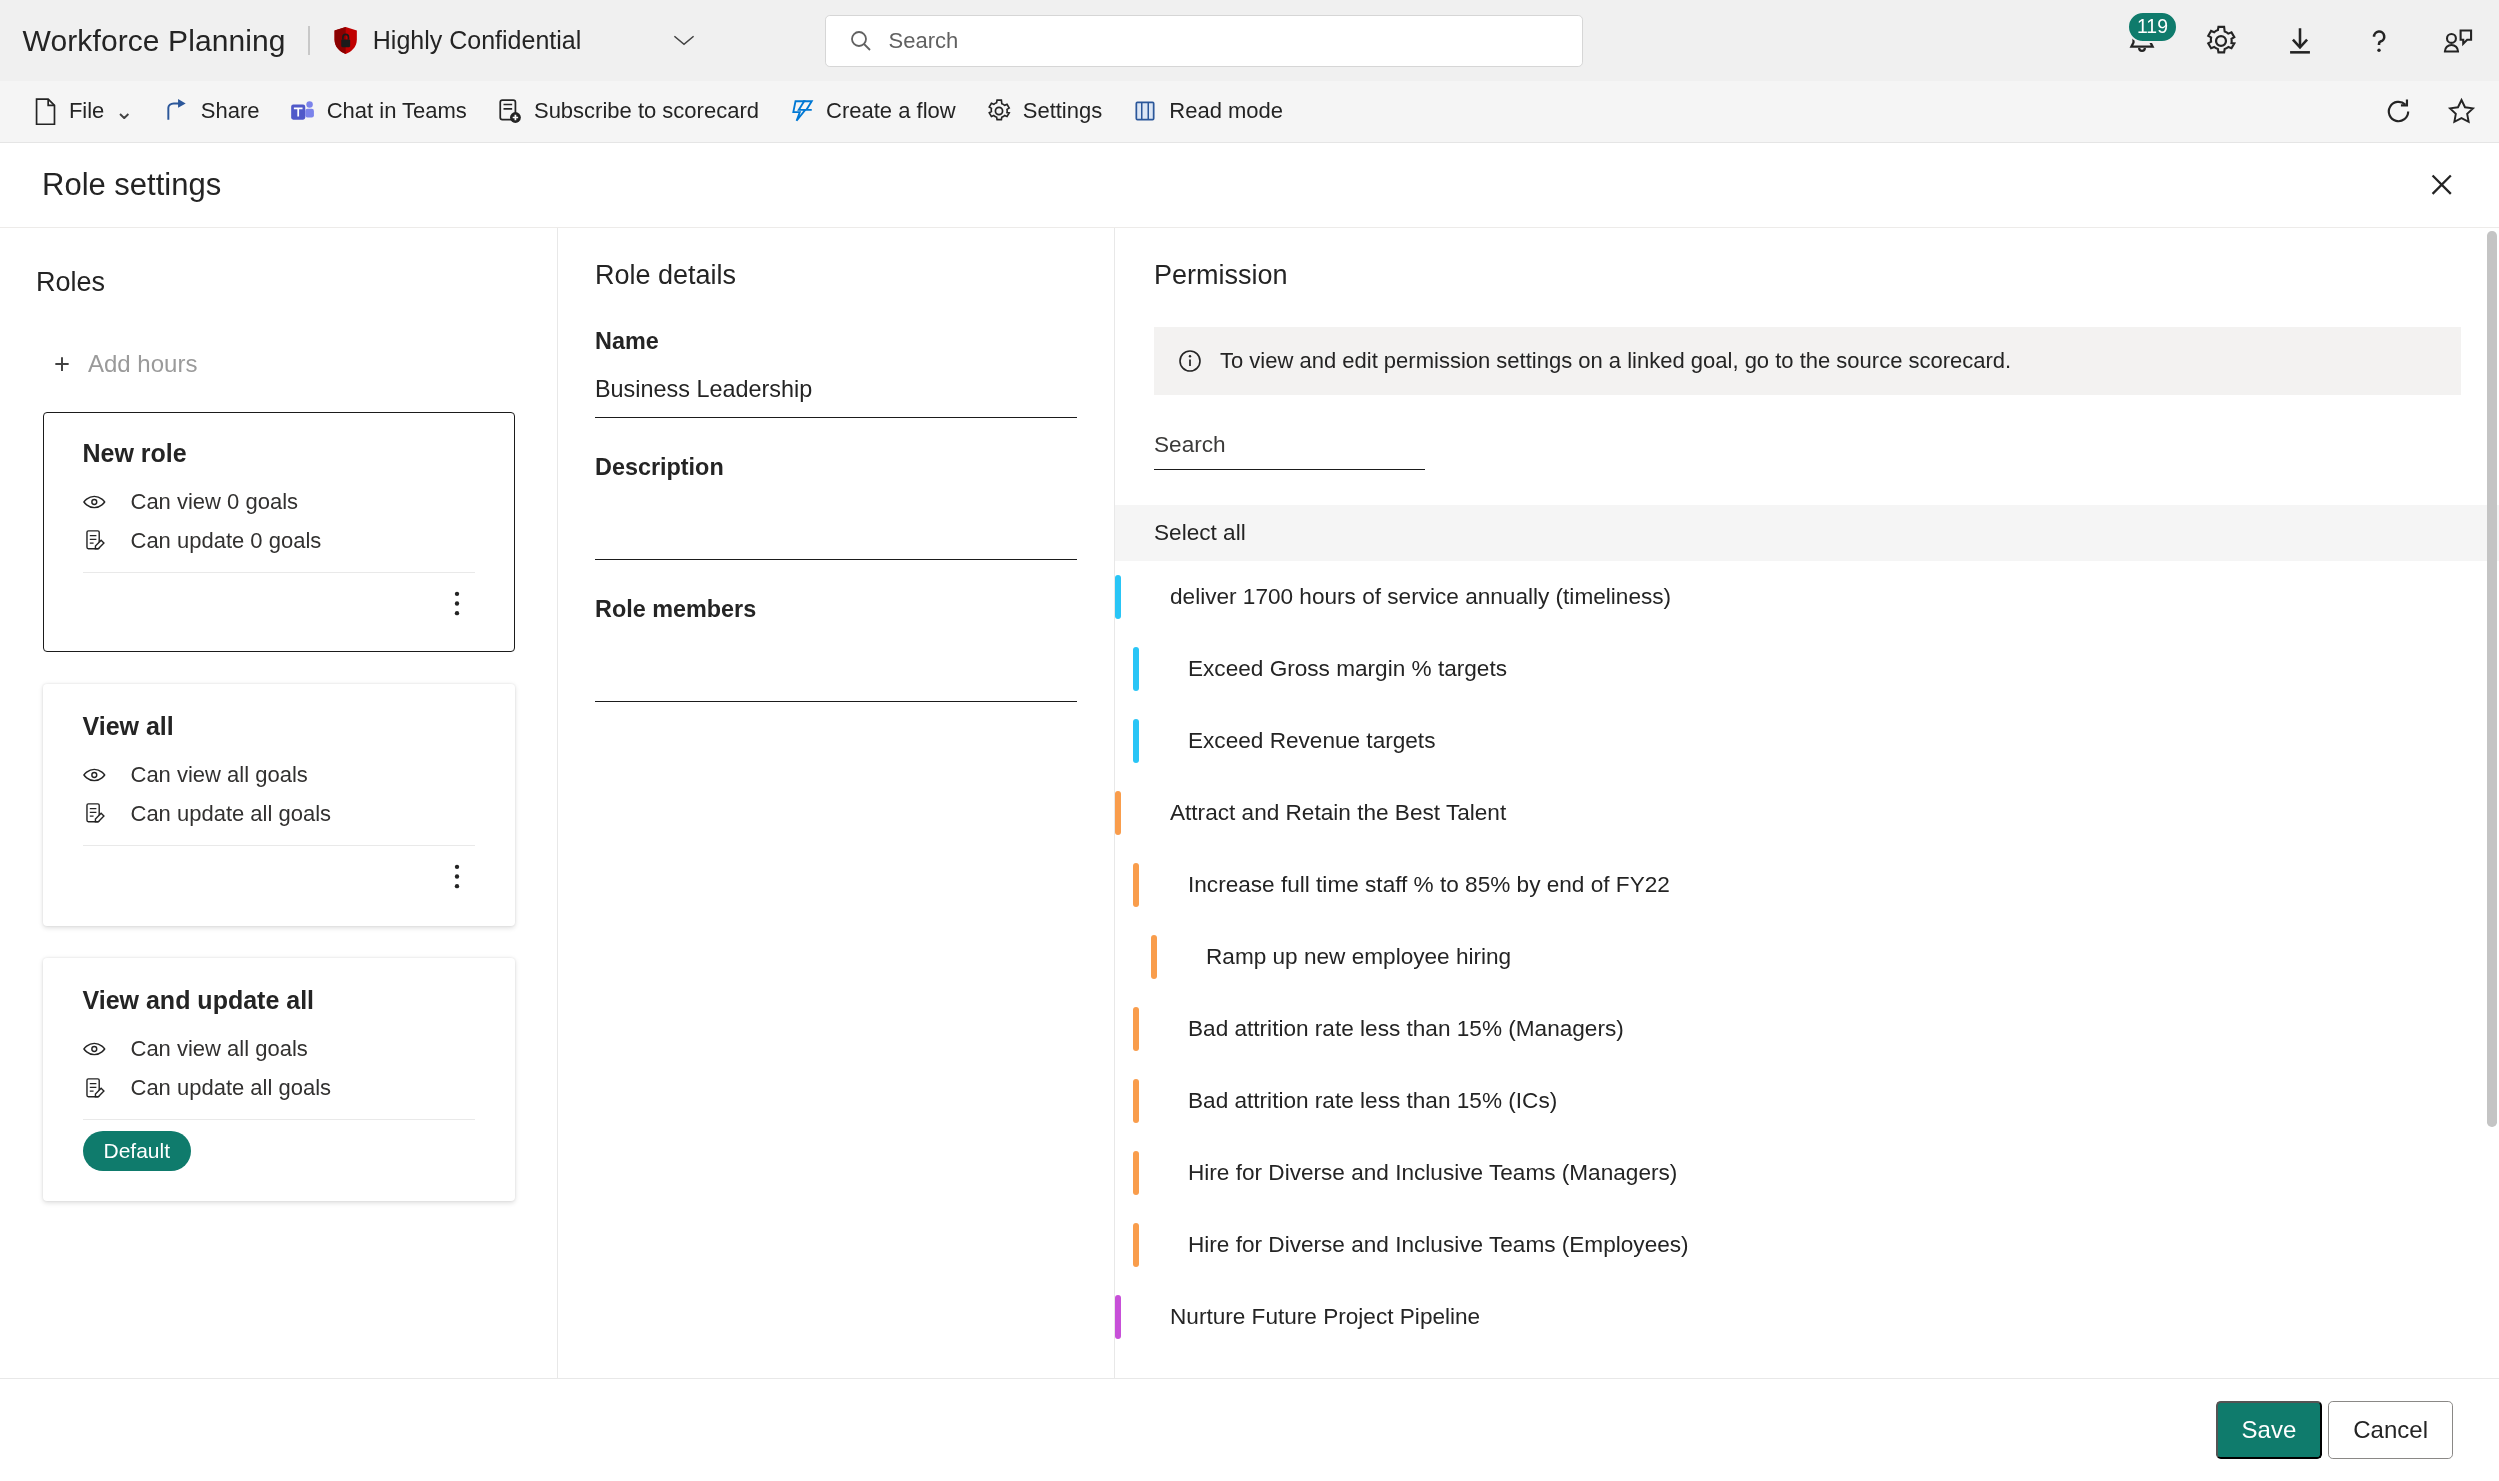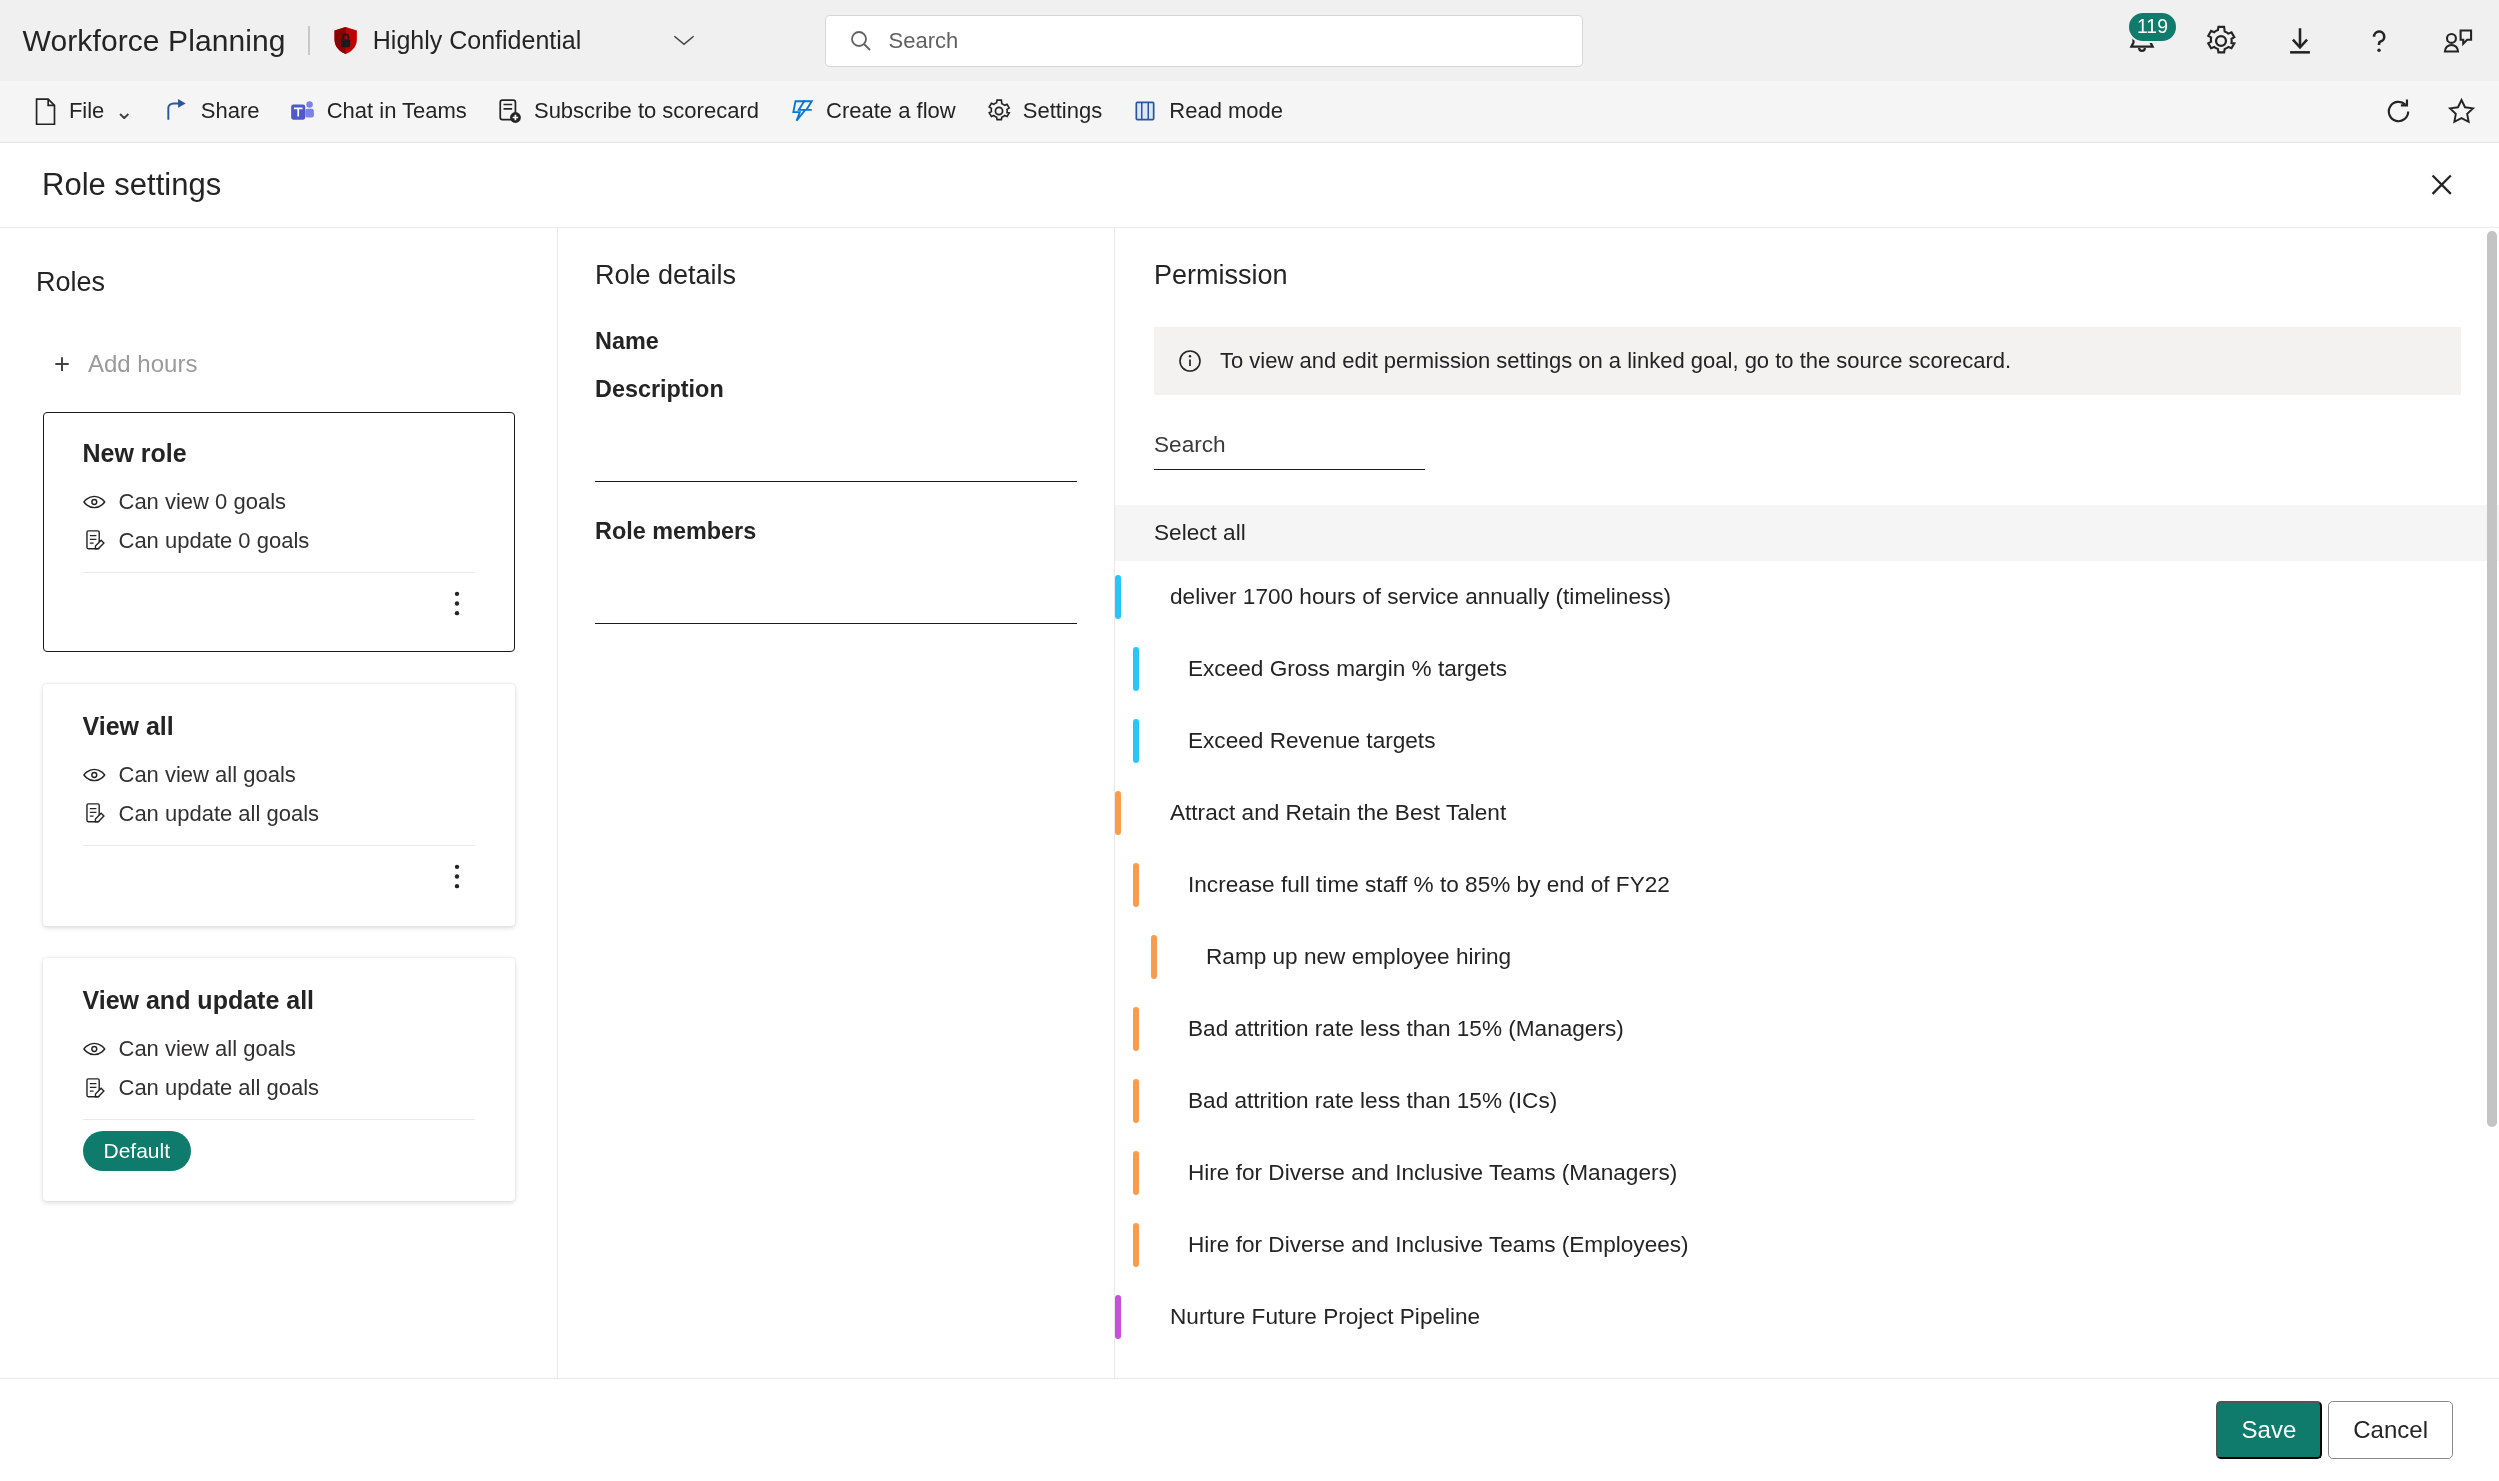--- a/index.html
+++ b/index.html
@@ -68,21 +68,21 @@
   .addrole { display:flex; align-items:center; gap:18px; padding:6.5px 0 0 18px; margin-bottom:34px; }
   .addrole .plus { font-size:27.4px; color:#424242; line-height:1; }
   .addrole .lbl { font-size:24px; color:#9a9a9a; }
 
   .rolecard {
     background:#fff; border-radius:4px; margin:0 6.5px 32px 6.5px; padding:27.4px 40px 18px 40px;
     box-shadow:0 1.6px 5.6px rgba(0,0,0,.13), 0 0 2.4px rgba(0,0,0,.08);
   }
   .rolecard.sel { border:1.6px solid #1b1b1b; box-shadow:none; padding:26px 39px 16px 39px; }
   .rc-title { font-size:25px; font-weight:600; color:#242424; margin-bottom:21px; }
-  .rc-line { display:flex; align-items:center; gap:12px; font-size:22px; color:#323130; margin-bottom:13px; }
+  .rc-line { display:flex; align-items:center; gap:24px; font-size:22px; color:#323130; margin-bottom:13px; }
   .rc-line .ic { width:24px; height:24px; display:flex; align-items:center; justify-content:center; flex:0 0 24px; }
   .rc-div { height:0.8px; background:#e9e9e9; margin:18px 0 0 0; }
   .rc-foot { height:63px; display:flex; align-items:center; position:relative; }
   .rc-kebab { position:absolute; right:0; width:36px; height:36px; display:flex; align-items:center; justify-content:center; }
   .pill { display:inline-flex; align-items:center; height:40px; padding:0 21px; border-radius:20px; background:#0f7b6c; color:#fff; font-size:21px; }
 
   .pane-details { width:557px; flex:0 0 557px; border-left:0.8px solid #e8e8e8; padding:32px 37px 0 37px; }
   .pd-h { font-size:27px; color:#242424; margin-bottom:37px; }
   .fld-label { font-size:23.4px; color:#242424; font-weight:600; margin-bottom:21px; }
   .fld {
@@ -395,20 +395,21 @@
         <div class="rc-div"></div>
         <div class="rc-foot">
           <span class="pill">Default</span>
         </div>
       </div>
     </div>
 
     <div class="pane-details">
       <div class="pd-h">Role details</div>
       <div class="fld-label">Name</div>
+      <div class="fld">Business Leadership</div>
       <div class="fld-label">Description</div>
       <div class="fld empty"></div>
       <div class="fld-label">Role members</div>
       <div class="fld empty"></div>
     </div>
 
     <div class="pane-perm">
       <div class="pp-h">Permission</div>
 
       <div class="note">

